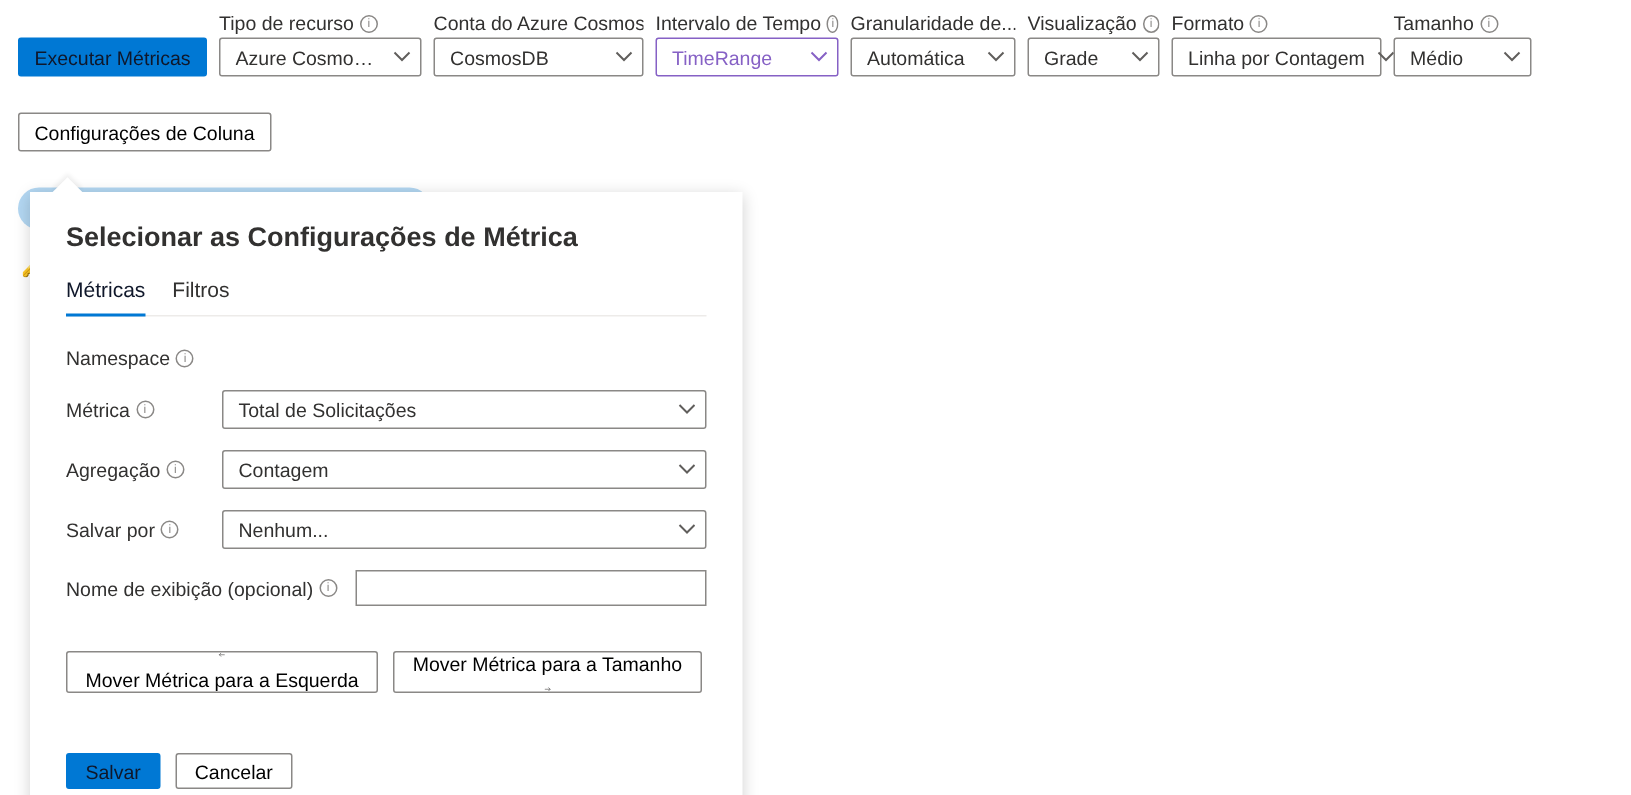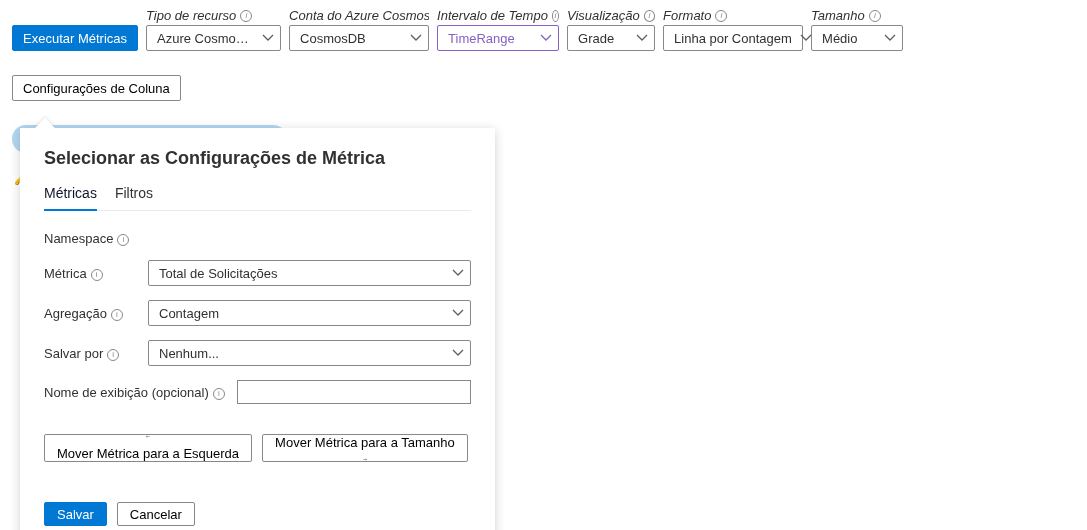--- a/index.html
+++ b/index.html
@@ -21,21 +21,21 @@
     white-space: nowrap; gap:8px;
   }
   .dropdown.accent { border-color: #8661c5; color:#8661c5; }
   .dropdown.accent .chev path { stroke:#8661c5; }
   .chev { width:12px; height:12px; flex-shrink:0; }
   .chev path { fill:none; stroke:#605e5c; stroke-width:1.3; }
   .btn {
     height:26px; padding:0 10px; border-radius:2px; border:1px solid #8a8886;
     background:#fff; font-size:13px; display:inline-flex; align-items:center; gap:6px; cursor:pointer;
   }
-  .btn.primary { background:#0078d4; border-color:#0078d4; color:#ffffff; }
+  .btn.primary { background:#0078d4; border-color:#0078d4; color:#0f172a; }
   .btn-small { height:24px; font-size:13px; padding:0 12px;}
   .second-row { margin-top:24px; margin-left:4px;}
   .pills-row { display:flex; align-items:center; gap:8px; margin-top:24px; margin-left:4px; }
   .pill {
     display:inline-flex; align-items:center; gap:8px; height:28px; padding:0 10px 0 14px;
     border-radius:14px; font-size:13px; cursor:pointer;
   }
   .pill.selected { background:#b3d7f2; color:#323130; }
   .pill.ghost { background:#fff; color:#4d7c0f; }
   .close-x { width:12px; height:12px; }
@@ -55,37 +55,37 @@
   .popup::before {
     content:""; position:absolute; top:-7px; left:18px;
     width:14px; height:14px; background:#fff; transform:rotate(45deg);
     box-shadow:-2px -2px 3px rgba(0,0,0,.06);
   }
   .popup-title { font-size:18px; font-weight:600; margin:0 0 16px 0; }
   .tabs { display:flex; gap:18px; border-bottom:1px solid #edebe9; margin-bottom:20px;}
   .tab { padding:0 0 8px 0; font-size:14px; cursor:pointer; color:#323130; }
   .tab.active { color:#0f172a; border-bottom:2px solid #0078d4; font-weight:400; margin-bottom:-1px;}
   .form-row { display:flex; align-items:center; gap:12px; margin-bottom:14px; }
-  .form-label { width:92px; font-size:13px; display:flex; align-items:flex-end; gap:4px; flex-shrink:0;}
+  .form-label { width:92px; font-size:13px; display:flex; align-items:center; gap:4px; flex-shrink:0;}
   .form-label.wide { width:auto; }
   .form-select { flex:1; }
   .text-input {
     border:1px solid #8a8886; height:24px; padding:0 8px; font-size:13px;
     width:260px; background:#fff;
   }
   .move-row { display:flex; gap:10px; margin-top:30px; margin-bottom:40px;}
   .move-btn {
     border:1px solid #8a8886; background:#fff; height:28px; padding:0 12px;
     font-size:13px; display:inline-flex; align-items:center; gap:8px; cursor:pointer; border-radius:2px;flex-direction:column;
   }
   .arrow { width:14px; height:10px; }
   .arrow path { fill:none; stroke:#323130; stroke-width:1.2; }
   .footer-row { display:flex; gap:10px; margin-top:18px;}
   .ellipsis { overflow:hidden; text-overflow:ellipsis; }
-  .lbl-container { max-width:150px; overflow:hidden; text-overflow:ellipsis; white-space:nowrap; display:flex; align-items:center; gap:4px;font-style:italic;}
+  .lbl-container { max-width:150px; overflow:hidden; text-overflow:ellipsis; white-space:nowrap; display:flex; align-items:center; gap:4px;}
 </style>
 </head>
 <body>
 
 <div class="top-row">
   <div class="field-group">
     <button class="btn primary">Executar Métricas</button>
   </div>
 
   <div class="field-group" style="width:135px">
@@ -120,20 +120,32 @@
       <span class="info-icon">i</span>
     </div>
     <div class="dropdown accent">
       <span>TimeRange</span>
       <svg class="chev">
           <path d="M1 3 L6 8 L11 3"></path>
         </svg>
     </div>
   </div>
 
+  <div class="field-group" style="width:110px">
+    <div class="lbl-container">
+      <span>Granularidade de...</span>
+
+    </div>
+    <div class="dropdown">
+      <span>Automática</span>
+      <svg class="chev">
+          <path d="M1 3 L6 8 L11 3"></path>
+        </svg>
+    </div>
+  </div>
 
   <div class="field-group" style="width:88px">
     <div class="lbl-container">
       <span>Visualização</span>
       <span class="info-icon">i</span>
     </div>
     <div class="dropdown">
       <span>Grade</span>
       <svg class="chev">
           <path d="M1 3 L6 8 L11 3"></path>

